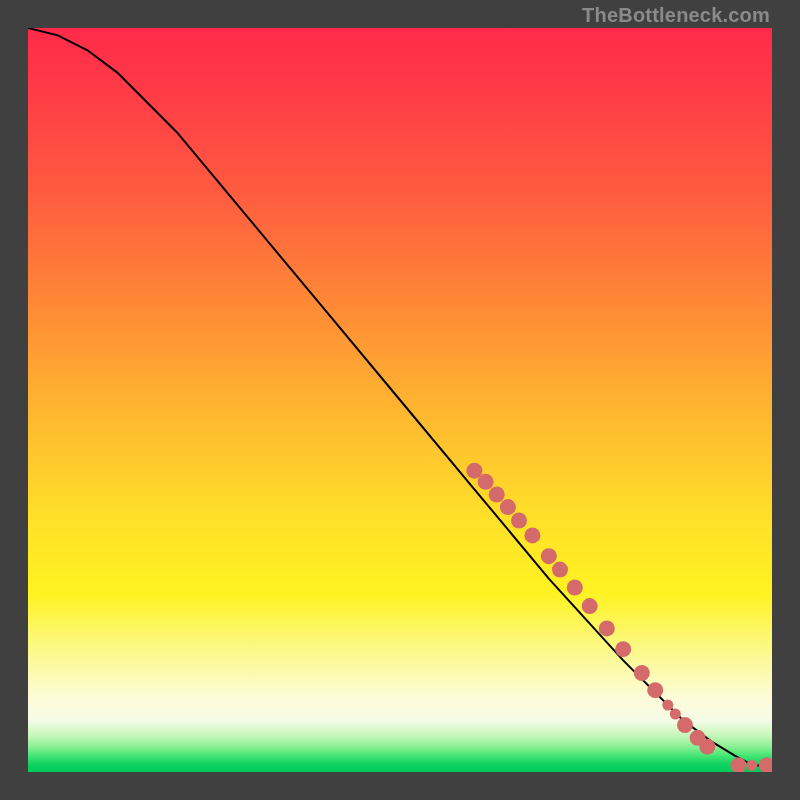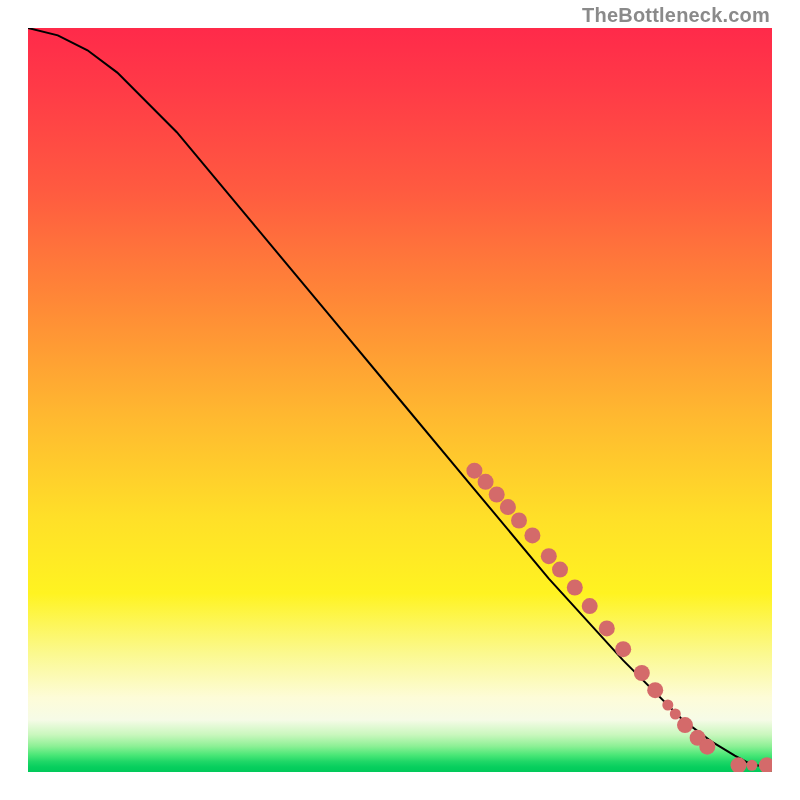--- a/index.html
+++ b/index.html
@@ -8,21 +8,21 @@
     width: 800px;
     height: 800px;
     background: #000;
     overflow: hidden;
     font-family: Arial, Helvetica, sans-serif;
   }
   .stage {
     position: relative;
     width: 800px;
     height: 800px;
-    background: #ffffff;
+    background: #404040;
   }
   .plot {
     position: absolute;
     left: 28px;
     top: 28px;
     width: 744px;
     height: 744px;
     overflow: hidden;
   }
   .gradient {

